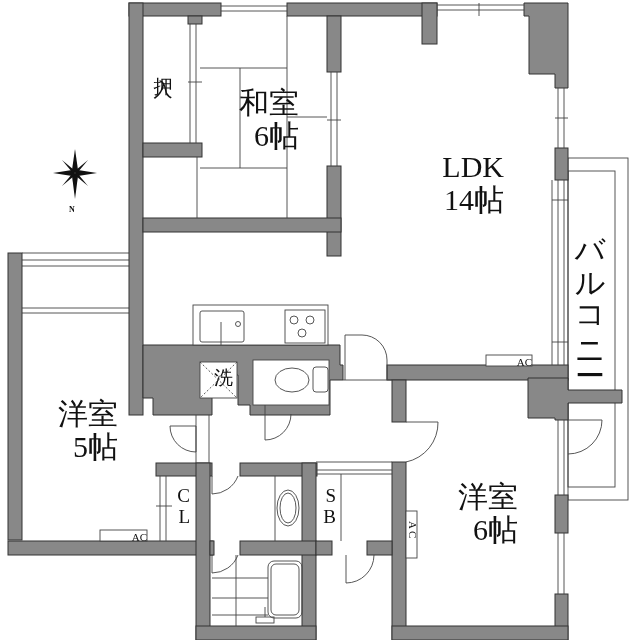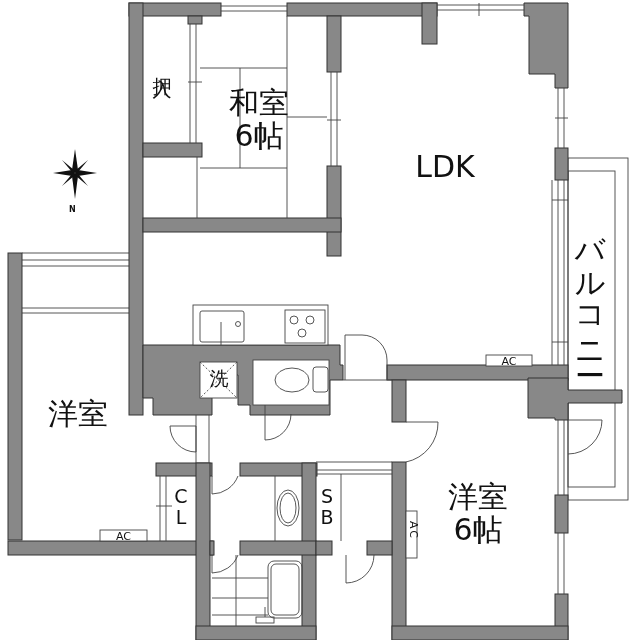--- a/index.html
+++ b/index.html
@@ -1,21 +1,21 @@
 <!DOCTYPE html>
 <html><head>
 <meta charset="utf-8">
 <style>
   html, body { margin:0; padding:0; background:#ffffff; }
   body { width:640px; height:640px; position:relative; overflow:hidden; font-family:"DejaVu Sans", sans-serif; }
   svg { position:absolute; left:0; top:0; }
   .wall { fill:#888888; stroke:#333333; stroke-width:1; }
   .thin { fill:none; stroke:#444444; stroke-width:0.9; }
   .thinw { fill:#ffffff; stroke:#444444; stroke-width:0.9; }
-  .lbl { position:absolute; color:#111111; text-align:center; line-height:1.1; white-space:nowrap; }
+  .lbl { position:absolute; color:#111111; text-align:right; line-height:1.1; white-space:nowrap;font-family:Liberation Serif, serif; }
   .big { font-size:30px; }
   .med { font-size:19px; }
   .small { font-size:11px; }
   .vert { writing-mode:vertical-rl; letter-spacing:2px; }
 </style>
 </head>
 <body>
 
 <svg width="640" height="640" viewBox="0 0 640 640">
 
@@ -211,28 +211,30 @@
   </g>
 </svg>
 
 <div class="lbl med vert" style="left:152px; top:62px;">押入</div>
 
 <div class="lbl big" style="left:219px; top:86px; width:80px;">
   <div>和室</div>
   <div>6帖</div>
 </div>
 
-<div class="lbl big" style="left:395px; top:150px; width:100px;">
+<div class="lbl big" style="left:404px; top:150px; width:100px;">
   <div>LDK</div>
+  <div>14帖</div>
 </div>
 
 <div class="lbl big vert" style="left:574px; top:216px;">バルコニー</div>
 
 <div class="lbl big" style="left:38px; top:397px; width:80px;">
   <div>洋室</div>
+  <div>5帖</div>
 </div>
 
 <div class="lbl big" style="left:438px; top:480px; width:80px;">
   <div>洋室</div>
   <div>6帖</div>
 </div>
 
 <div class="lbl med" style="left:172px; top:486px; width:18px;">
   <div>C</div>
   <div>L</div>

